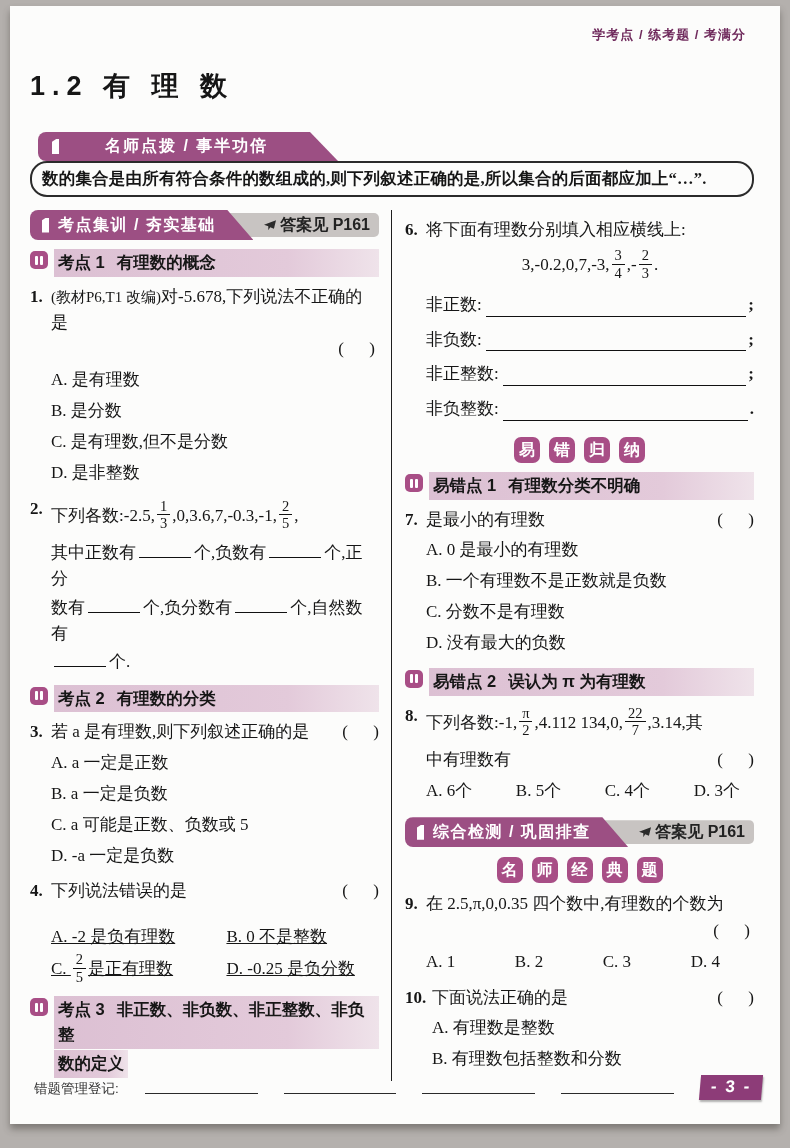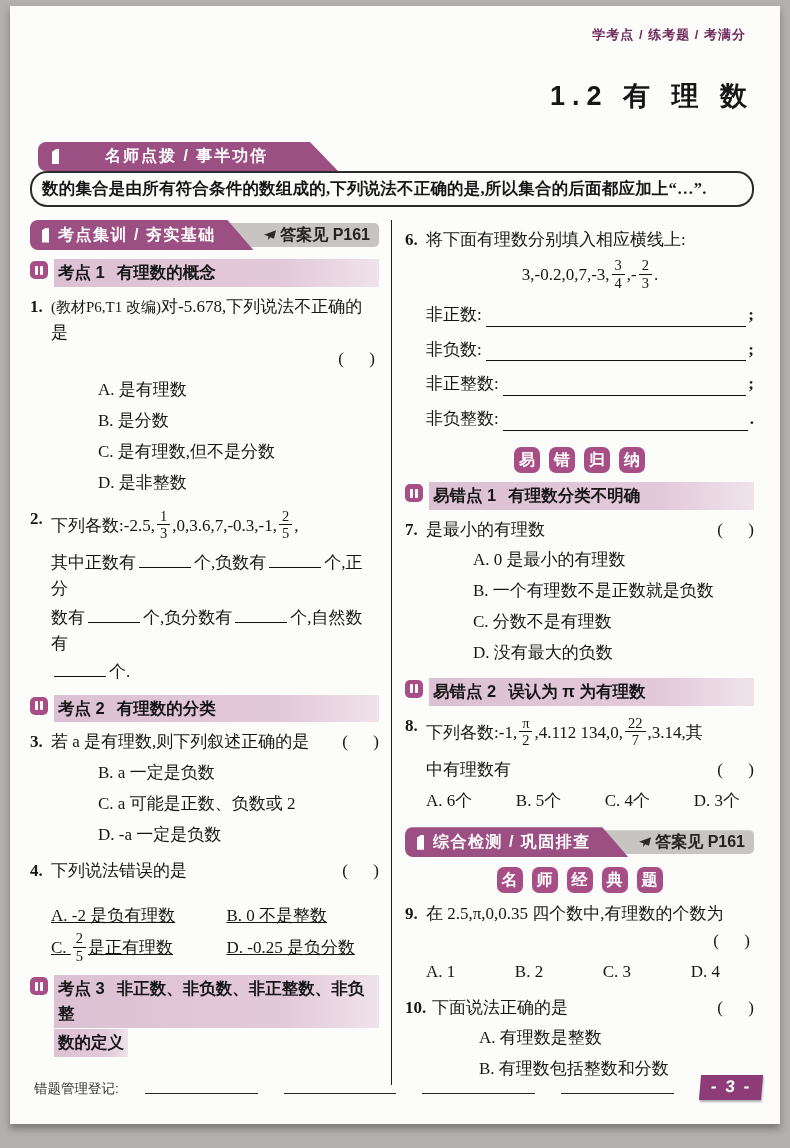--- a/index.html
+++ b/index.html
@@ -9,22 +9,22 @@
   *{box-sizing:border-box;margin:0;padding:0;}
   html,body{width:790px;height:1148px;}
   body{background:#b4b0ad;position:relative;
        font-family:"Liberation Serif","DejaVu Serif",serif;color:var(--ink);}
   .page{position:absolute;left:10px;top:6px;width:770px;height:1118px;
         background:var(--paper);box-shadow:0 5px 7px rgba(60,55,52,.45);
         padding:20px 26px 0 20px;overflow:hidden;}
   .tagline{text-align:right;font-family:"Liberation Sans","DejaVu Sans",sans-serif;
            font-weight:bold;font-size:13px;color:var(--tagline);letter-spacing:1px;
            padding-right:8px;}
-  h1.chapter{text-align:right;font-family:"Liberation Sans","DejaVu Sans",sans-serif;
-             font-size:27px;letter-spacing:7px;margin-top:34px;}
+  h1.chapter{text-align:left;font-family:"Liberation Sans","DejaVu Sans",sans-serif;
+             font-size:27px;letter-spacing:7px;margin-top:24px;}
   h2.section{text-align:center;font-family:"Liberation Sans","DejaVu Sans",sans-serif;
              font-size:21px;letter-spacing:5px;margin-top:22px;}
   
   .tip-banner{margin:28px 0 0 8px;width:300px;height:29px;background:var(--banner);
               clip-path:polygon(0 0,calc(100% - 28px) 0,100% 100%,0 100%);
               border-radius:8px 0 0 8px;display:flex;align-items:center;
               font-family:"Liberation Sans","DejaVu Sans",sans-serif;
               color:#fff;font-weight:bold;font-size:16px;letter-spacing:2px;
               padding-left:14px;gap:37px;}
   .wbar{display:inline-block;width:7px;height:15px;background:#fff;margin-right:9px;
@@ -67,21 +67,21 @@
   .hl.l2{display:inline-block;margin-top:1px;}
   
   .q{position:relative;padding-left:21px;margin-top:5px;font-size:17px;line-height:1.55;}
   .qno{position:absolute;left:0;top:2px;font-weight:bold;}
   .q-line{padding-top:2px;}
   .q-line.split{display:flex;justify-content:space-between;}
   .src{font-size:15px;}
   .bracket{white-space:pre;}
   .bracket-line{text-align:right;padding-right:4px;}
   .opt{line-height:1.82;}
-  .opts{margin-top:2px;margin-left:47px;}
+  .opts{margin-top:2px;}
   .opts-grid{display:grid;grid-template-columns:1.15fr 1fr;margin-top:16px;text-decoration:underline;}
   .opts-grid .opt{line-height:1.9;}
   .opts-row{display:flex;justify-content:space-between;padding-right:14px;margin-top:3px;
             line-height:1.9;}
   .blank{display:inline-block;width:52px;border-bottom:1.5px solid #111;
          height:1em;vertical-align:baseline;margin:0 3px;}
   .frac{display:inline-flex;flex-direction:column;align-items:center;
         vertical-align:middle;line-height:1.15;font-size:14.5px;margin:0 2px;
         transform:translateY(-2px);}
   .frac .fn{border-bottom:1.4px solid #111;padding:0 3px;}
@@ -114,21 +114,21 @@
 
   <div class="tagline">学考点 / 练考题 / 考满分</div>
 
   <h1 class="chapter">1.2  有 理 数</h1>
 
   <div class="tip-banner">
     <span class="wbar"></span>
     <span>名师点拨 / 事半功倍</span>
   </div>
   <div class="tip-box">
-    <span>数的集合是由所有符合条件的数组成的,下列说法不正确的是,所以集合的后面都应加上“…”.</span>
+    <span>数的集合是由所有符合条件的数组成的,则下列叙述正确的是,所以集合的后面都应加上“…”.</span>
   </div>
 
   <div class="cols">
 
     <div class="col-left">
 
       <div class="sec-banner">
         <div class="sec-tail">
           <span class="plane">
             <svg width="12" height="11" viewBox="0 0 14 12">
@@ -191,22 +191,23 @@
         </div>
       </div>
 
       <div class="q">
         <span class="qno">3.</span>
         <div class="q-line split">
             <span>若 a 是有理数,则下列叙述正确的是</span>
             <span class="bracket">(      )</span>
           </div>
         <div class="opts">
+          <div class="opt">A. a 一定是正数</div>
           <div class="opt">B. a 一定是负数</div>
-          <div class="opt">C. a 可能是正数、负数或 2</div>
+          <div class="opt">C. a 可能是正数、负数或 5</div>
           <div class="opt">D. -a 一定是负数</div>
         </div>
       </div>
 
       <div class="q">
         <span class="qno">4.</span>
         <div class="q-line split">
             <span>下列说法错误的是</span>
             <span class="bracket">(      )</span>
           </div>

